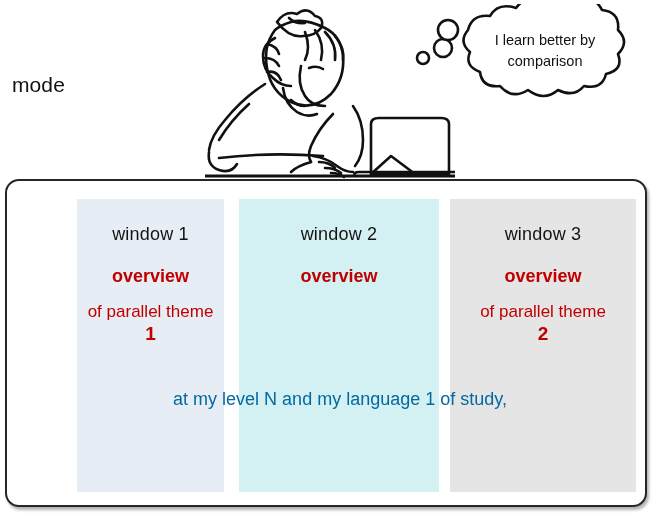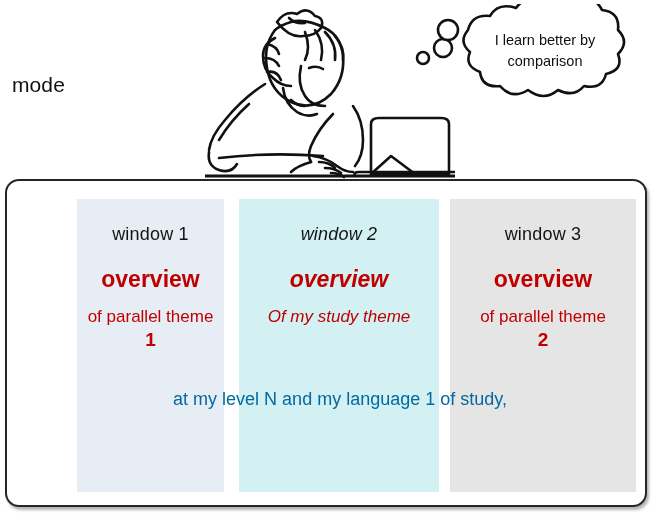--- a/index.html
+++ b/index.html
@@ -89,33 +89,33 @@
 
   .window-col {
     position: absolute;
     top: 18px;
     height: 293px;
     box-sizing: border-box;
     padding-top: 26px;
     text-align: center;
   }
   #col-1 { left: 45px;  width: 147px; background: #E7EDF4; margin-left: 25px; }
-  #col-2 { left: 232px; width: 200px; background: #D3F0F3; font-style: italic; }
+  #col-2 { left: 232px; width: 200px; background: #D3F0F3; }
   #col-3 { left: 443px; width: 186px; background: #C8E8FB; }
 
   .window-title {
     font-size: 18px;
     color: #141414;
     line-height: 1.1;
     letter-spacing: 0.2px;
   }
 
   .overview-label {
     margin-top: 22px;
-    font-size: 23px;
+    font-size: 18px;
     font-weight: bold;
     color: #C00000;
     line-height: 1.1;
   }
 
   .overview-desc {
     margin-top: 14px;
     font-size: 17px;
     color: #C00000;
     line-height: 1.28;
@@ -233,21 +233,20 @@
     <div class="window-col" id="col-1" style="background: rgb(231, 237, 244);">
       <div class="window-title">window 1</div>
       <div class="overview-label">overview</div>
       <div class="overview-desc">of parallel theme</div>
       <div class="overview-num">1</div>
     </div>
 
     <div class="window-col" id="col-2" style="background: rgb(211, 240, 243);">
       <div class="window-title">window 2</div>
       <div class="overview-label">overview</div>
-      <div class="overview-desc">Of my study theme</div>
       <div class="overview-num"></div>
     </div>
 
     <div class="window-col" id="col-3" style="background: #e5e5e5;">
       <div class="window-title">window 3</div>
       <div class="overview-label">overview</div>
       <div class="overview-desc">of parallel theme</div>
       <div class="overview-num">2</div>
     </div>
 

